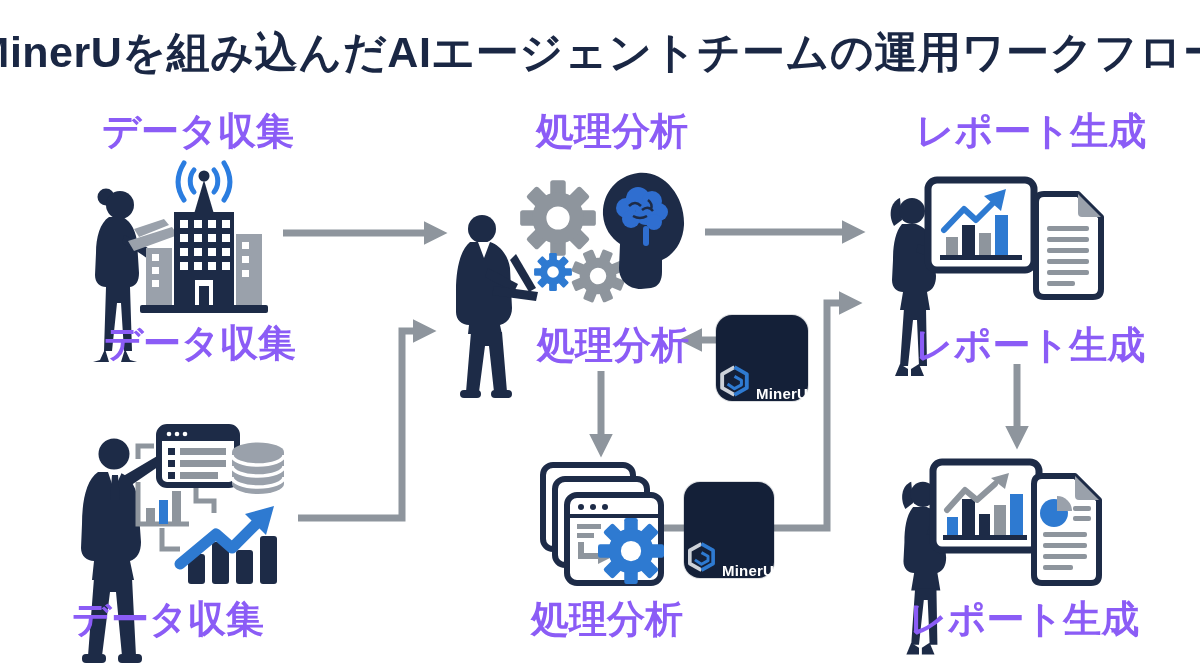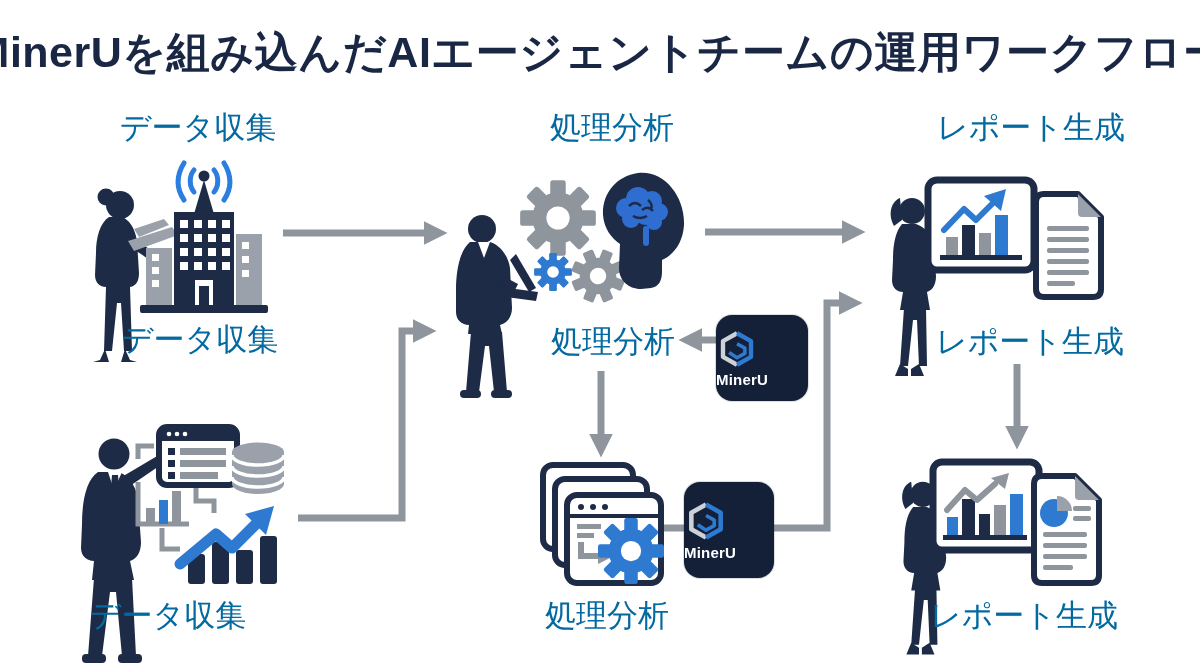--- a/index.html
+++ b/index.html
@@ -7,26 +7,26 @@
     position:relative;width:1200px;height:669px;background:#ffffff;
     overflow:hidden;font-family:"Liberation Sans","DejaVu Sans",sans-serif;
   }
   .title{
     position:absolute;left:50%;top:24px;transform:translateX(-50%);
     margin:0;font-size:43px;font-weight:800;color:#1a2744;white-space:nowrap;
     letter-spacing:0.5px;
   }
   .lbl{
     position:absolute;transform:translateX(-50%);
-    font-size:31px;font-weight:400;color:#0369a1;white-space:nowrap;line-height:1;
+    font-size:38px;font-weight:700;color:#8b5cf6;white-space:nowrap;line-height:1;
   }
   .layer{position:absolute;left:0;top:0;width:1200px;height:669px;}
   .badge{
     position:absolute;background:#142038;border-radius:16px;
-    display:flex;flex-direction:column;align-items:flex-start;justify-content:center;gap:3px;
+    display:flex;flex-direction:row;align-items:flex-end;justify-content:center;gap:3px;
     box-shadow:0 0 0 1px rgba(20,32,56,.15);
   }
   .badge .badge-label{color:#ffffff;font-size:15px;font-weight:700;line-height:1;letter-spacing:.2px;}
 </style>
 </head>
 <body>
 
 <div class="canvas">
 
   <h1 class="title">MinerUを組み込んだAIエージェントチームの運用ワークフロー</h1>

